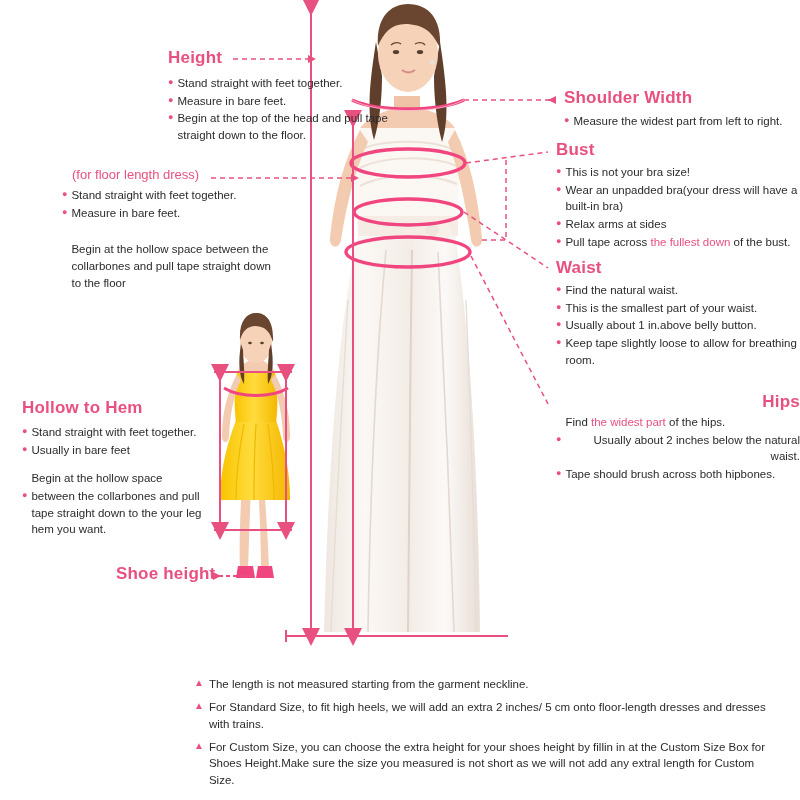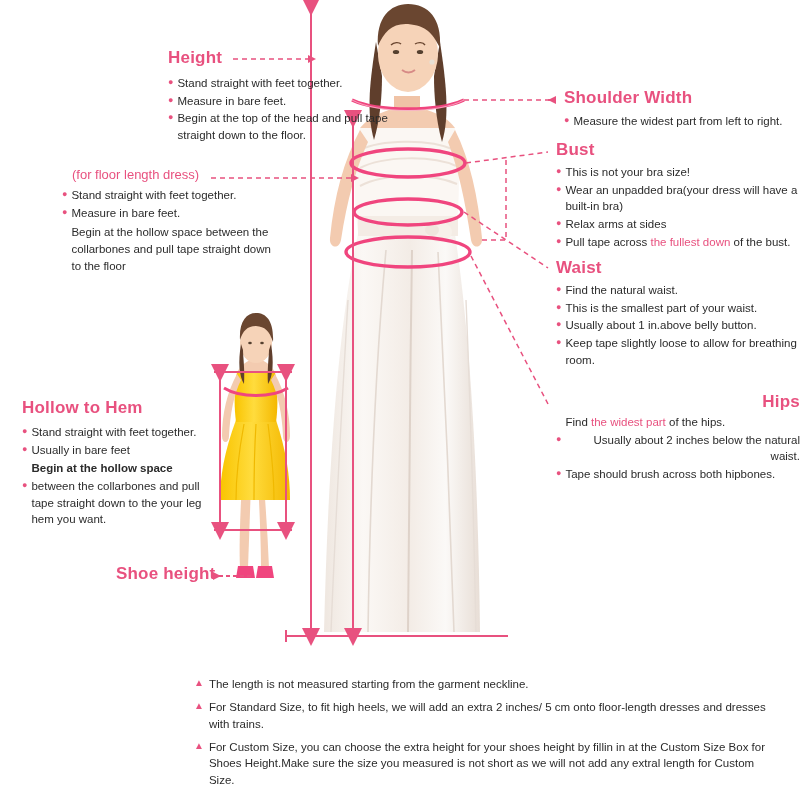--- a/index.html
+++ b/index.html
@@ -245,39 +245,39 @@
     <div class="subheading" style="margin-left:10px; margin-top:1px;">(for floor length dress)</div>
     <div class="list" style="margin-top:5px; width:215px;">
       <div class="row">
           <span class="bullet">●</span>
           <span class="txt">Stand straight with feet together.</span>
         </div>
       <div class="row">
           <span class="bullet">●</span>
           <span class="txt">Measure in bare feet.</span>
         </div>
-      <div class="row" style="margin-top:3px;justify-content:center;">
+      <div class="row" style="margin-top:20px;justify-content:center;">
           <span class="bullet" style="visibility:hidden">●</span>
           <span class="txt">Begin at the hollow space between the collarbones and pull tape straight down to the floor</span>
         </div>
     </div>
   </div>
 
   <div class="abs" style="left:14px; top:398px;">
     <div class="heading">Hollow to Hem</div>
     <div class="list" style="margin-top:6px; width:186px;">
       <div class="row">
           <span class="bullet">●</span>
           <span class="txt">Stand straight with feet together.</span>
         </div>
       <div class="row">
           <span class="bullet">●</span>
           <span class="txt">Usually in bare feet</span>
         </div>
-      <div class="row" style="margin-top:2px;font-weight:bold;">
+      <div class="row" style="margin-top:12px;">
           <span class="bullet" style="visibility:hidden">●</span>
           <span class="txt">Begin at the hollow space</span>
         </div>
       <div class="row">
           <span class="bullet">●</span>
           <span class="txt">between the collarbones and pull tape straight down to the your leg hem  you want.</span>
         </div>
     </div>
   </div>
 

